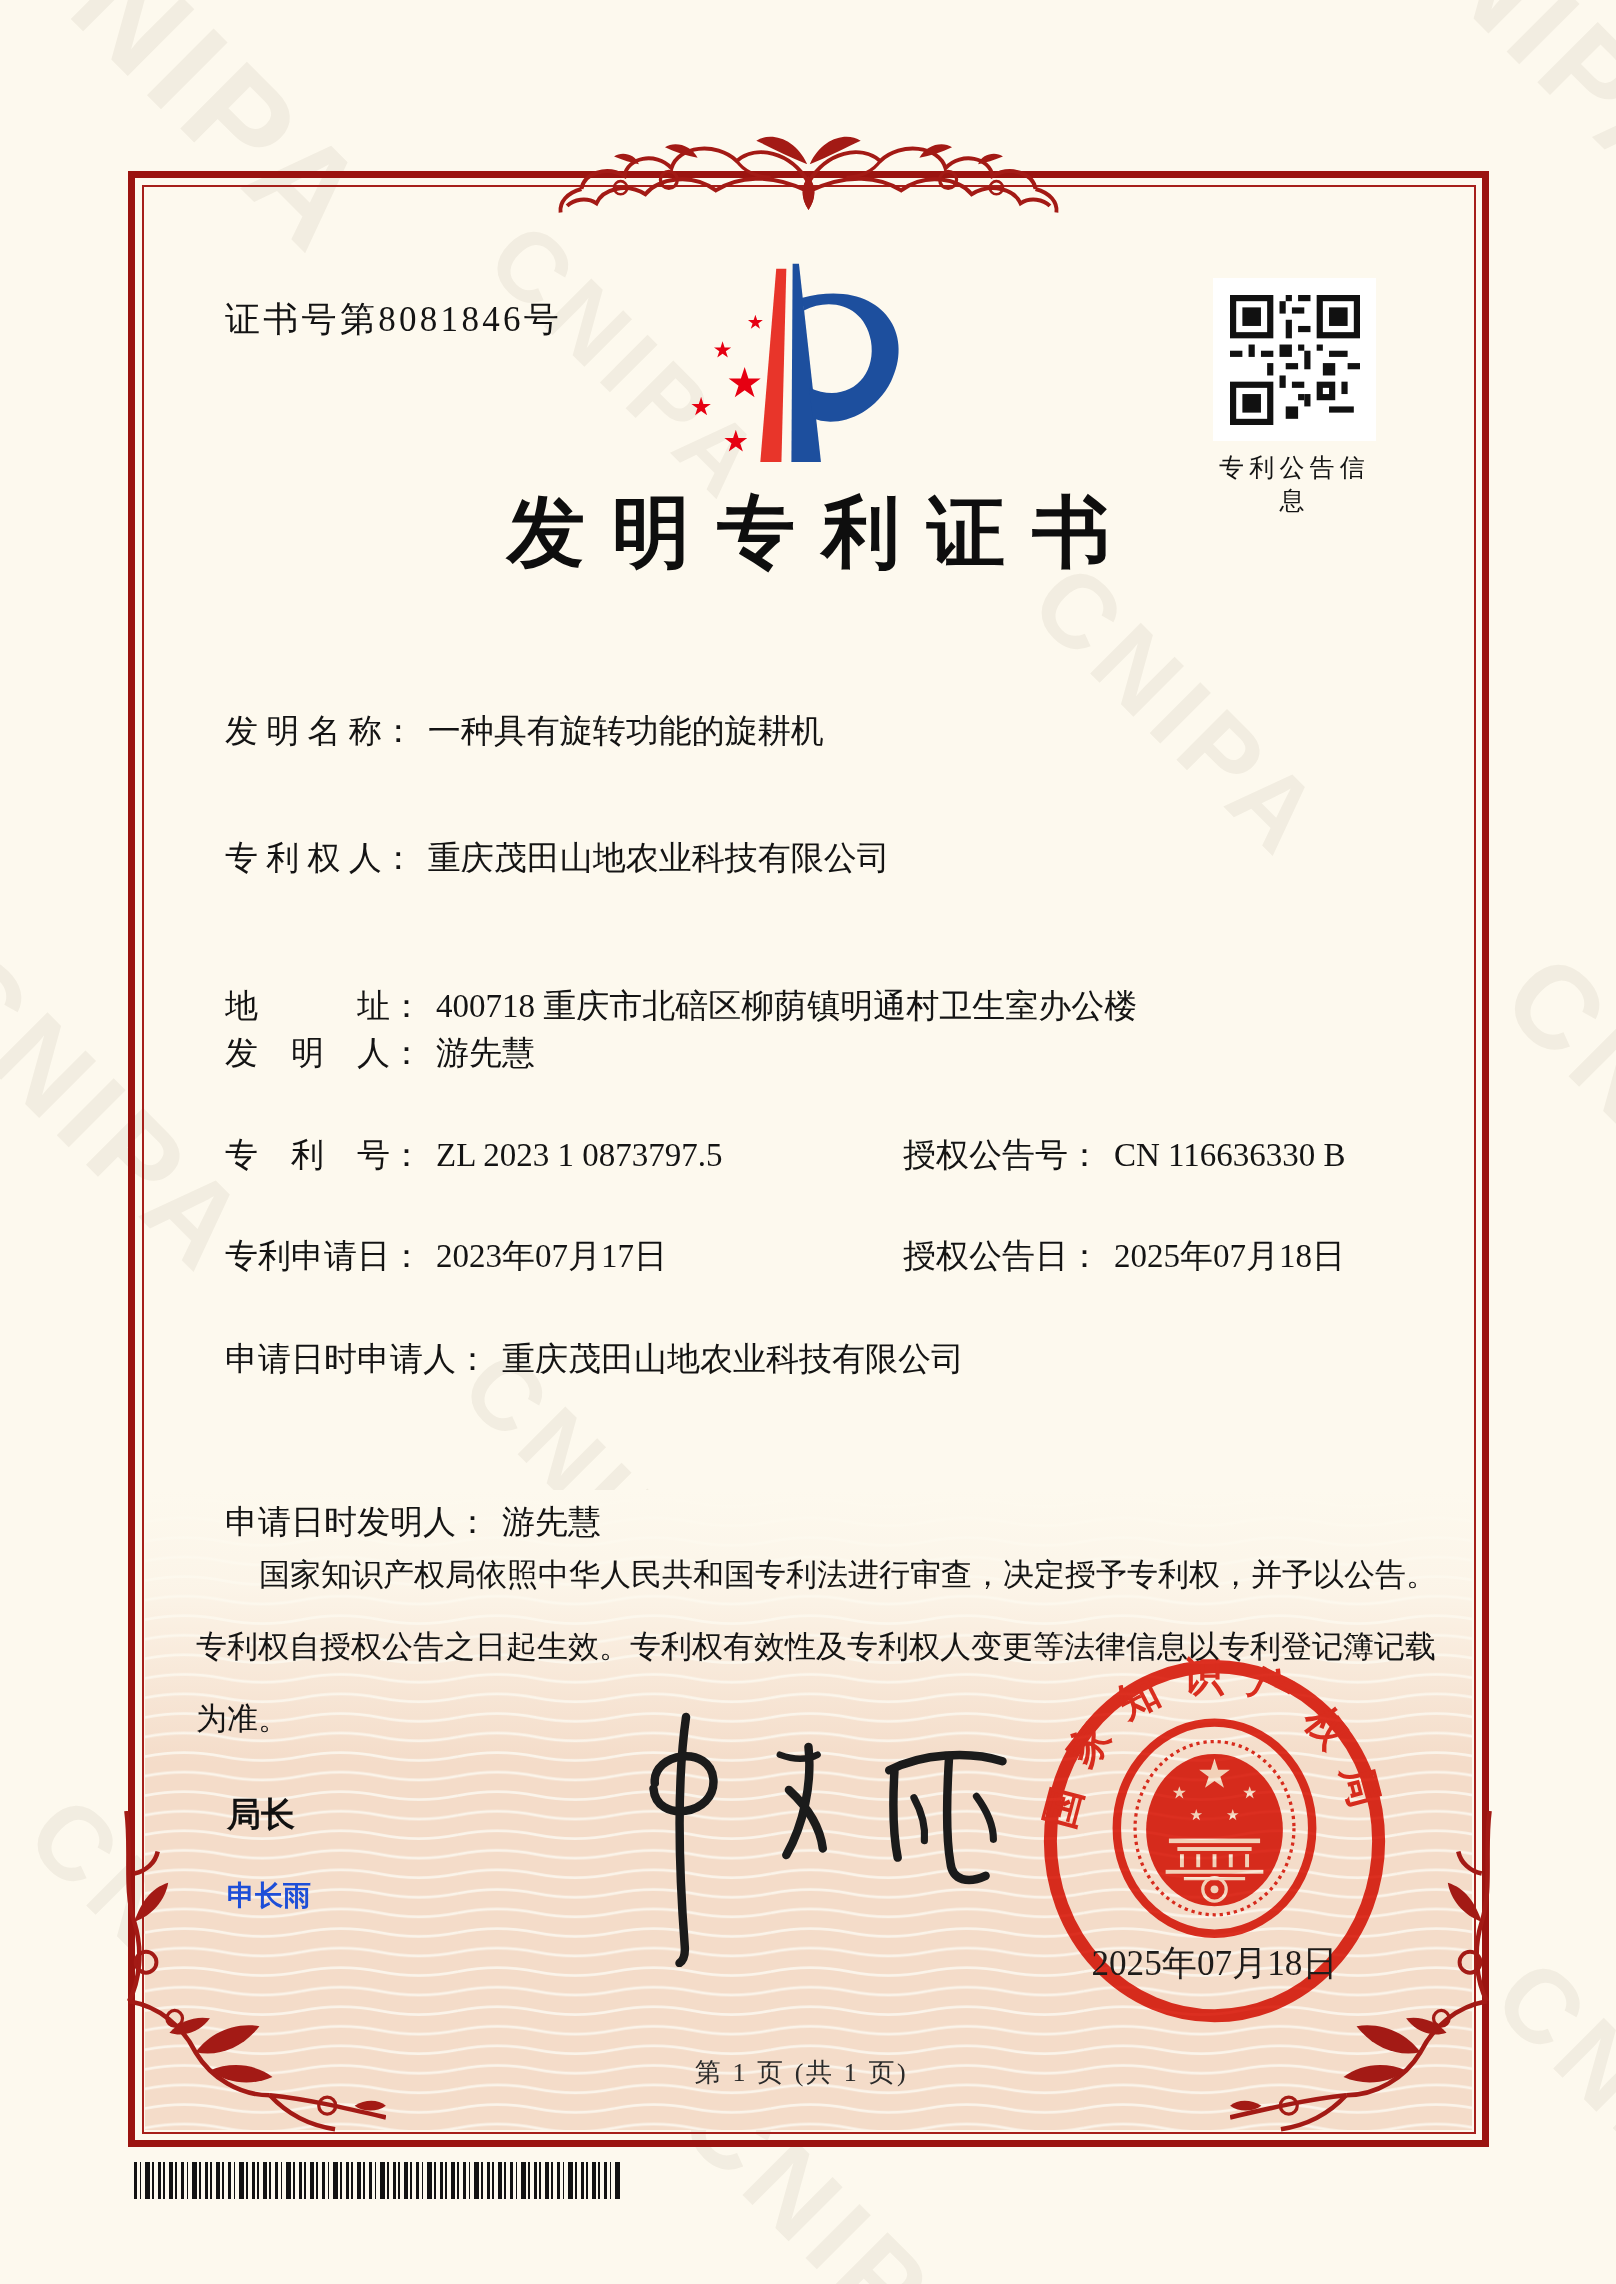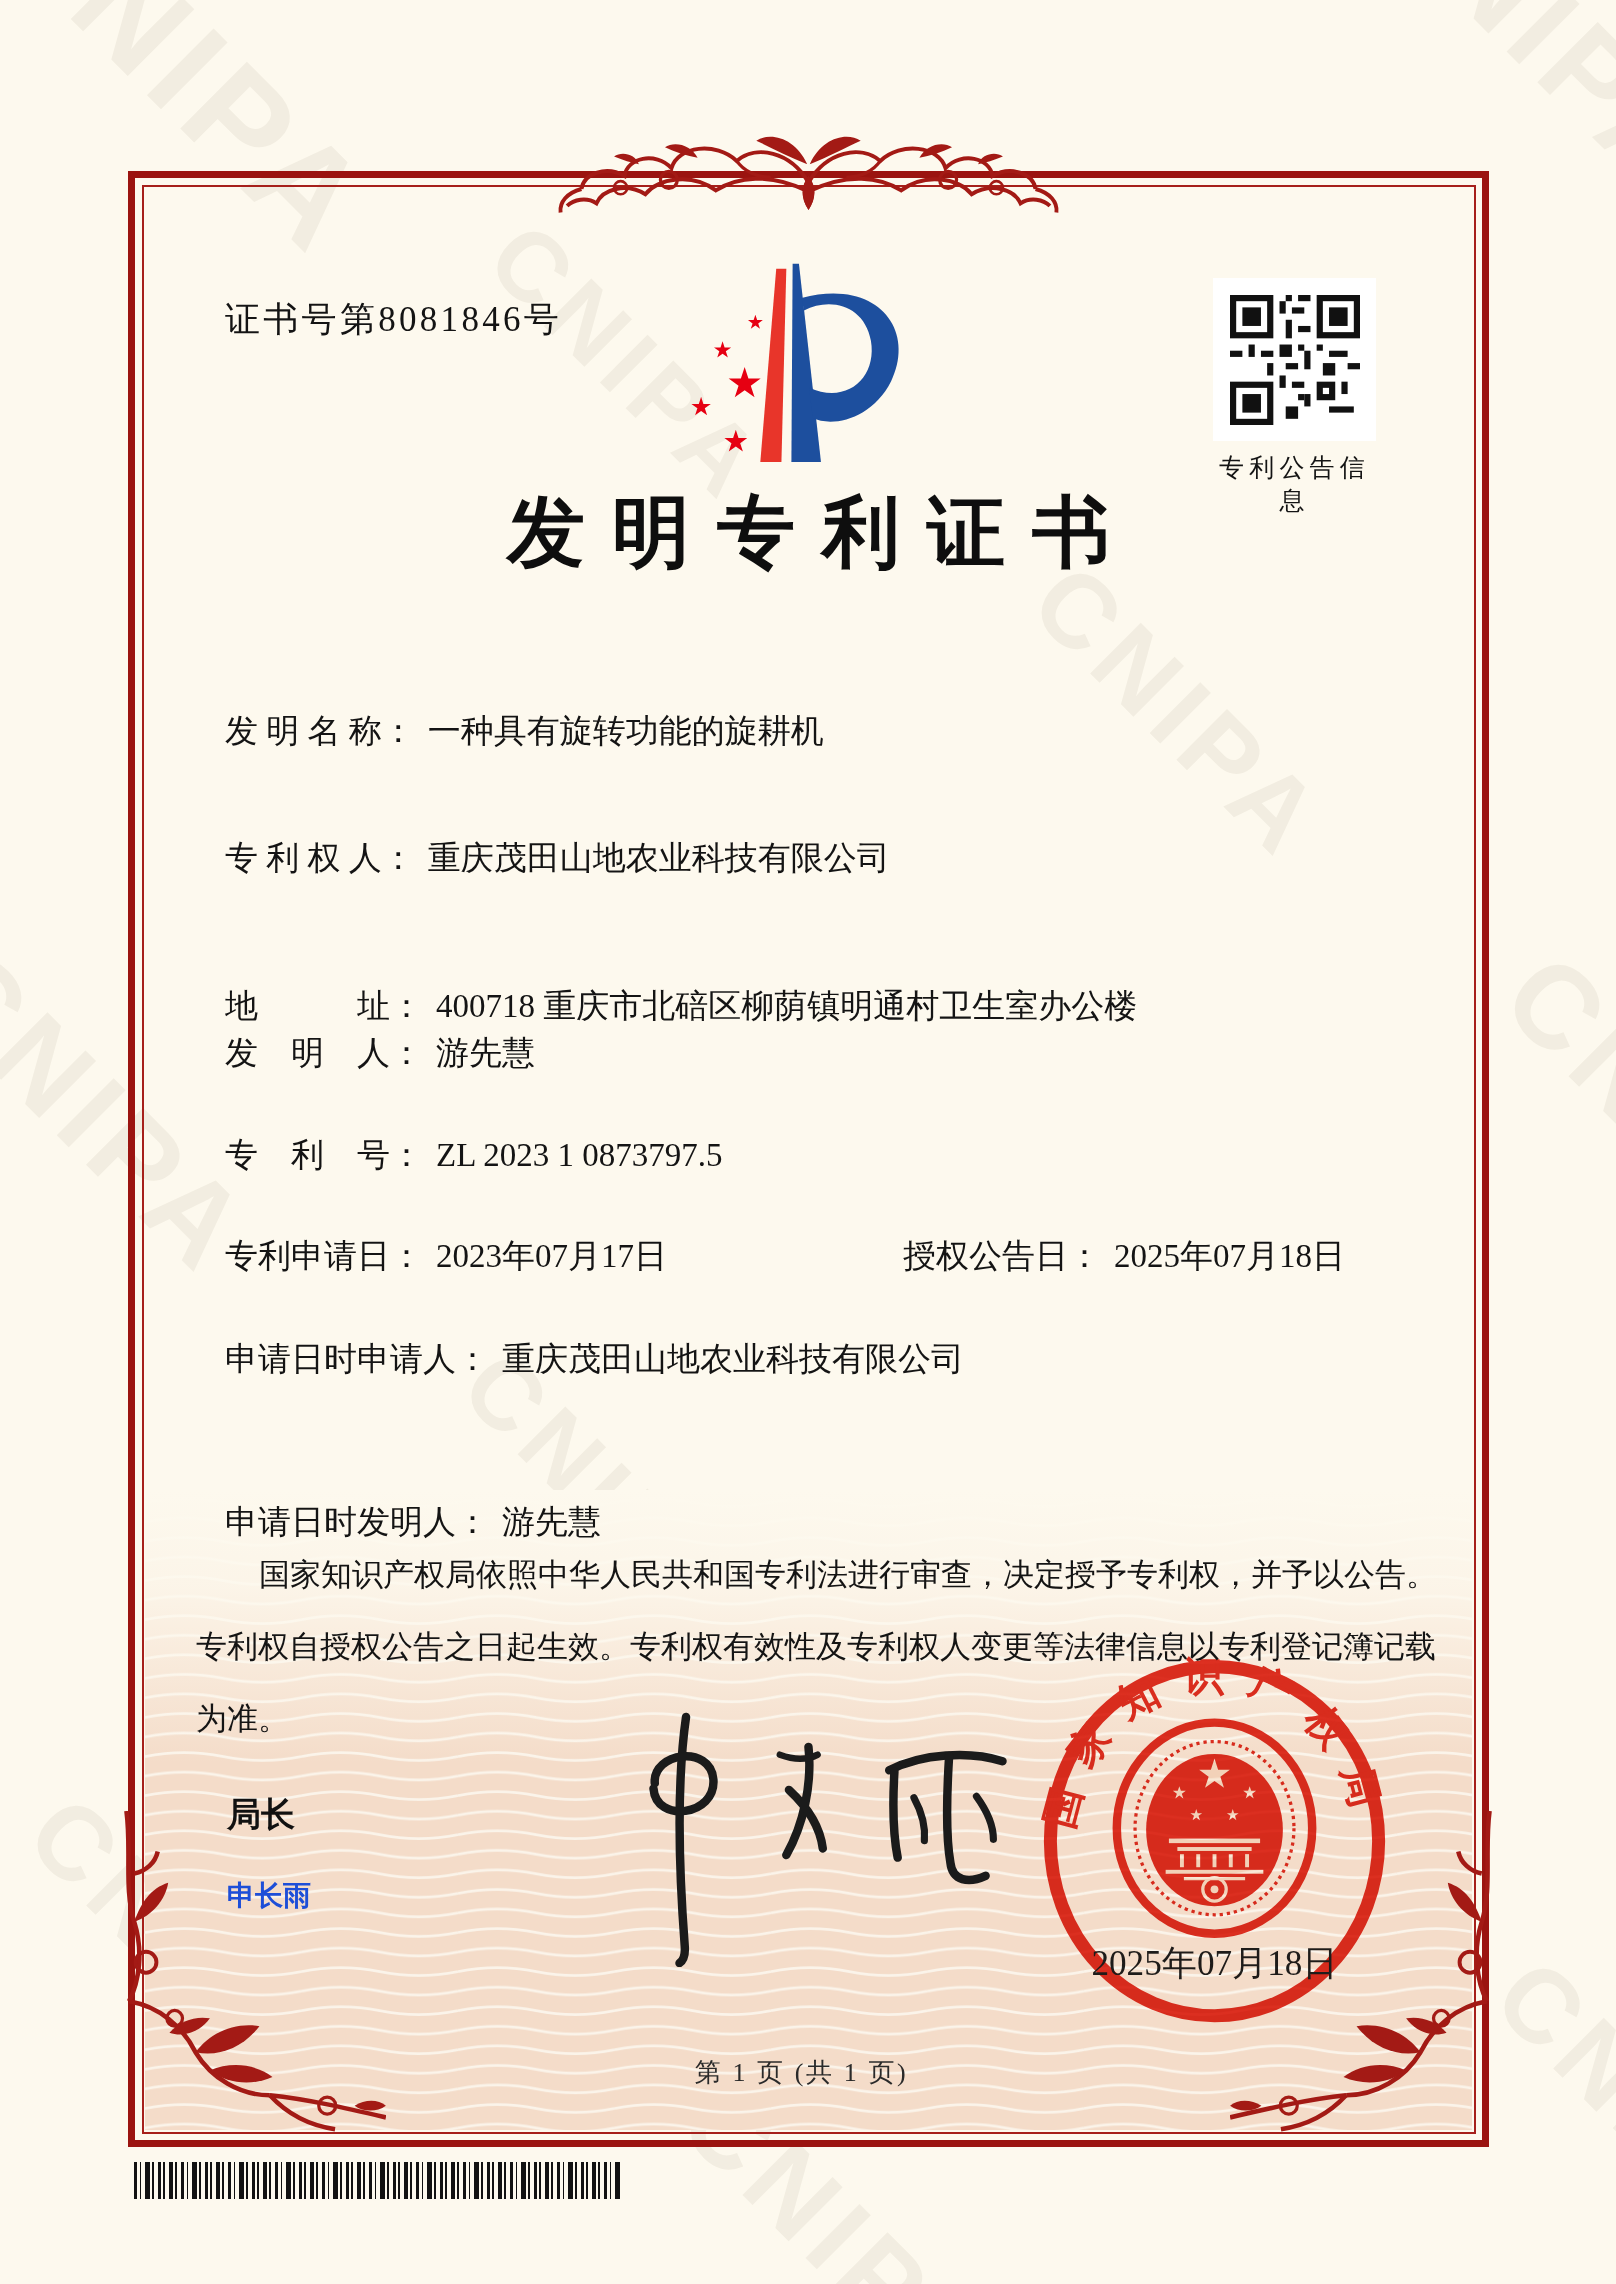--- a/index.html
+++ b/index.html
@@ -224,20 +224,23 @@
     <span>专 利 权 人：</span><span class="val">重庆茂田山地农业科技有限公司</span>
   </div>
   <div class="row r3">
     <span>地　　　址：</span><span class="val">400718 重庆市北碚区柳荫镇明通村卫生室办公楼</span>
   </div>
   <div class="row r4">
     <span>发　明　人：</span><span class="val">游先慧</span>
   </div>
   <div class="row r5">
     <span>专　利　号：</span><span class="val">ZL 2023 1 0873797.5</span>
+    <span class="right-col">
+      <span>授权公告号：</span><span class="val">CN 116636330 B</span>
+    </span>
   </div>
   <div class="row r6">
     <span>专利申请日：</span><span class="val">2023年07月17日</span>
     <span class="right-col">
       <span>授权公告日：</span><span class="val">2025年07月18日</span>
     </span>
   </div>
   <div class="row r7">
     <span>申请日时申请人：</span><span class="val">重庆茂田山地农业科技有限公司</span>
   </div>

